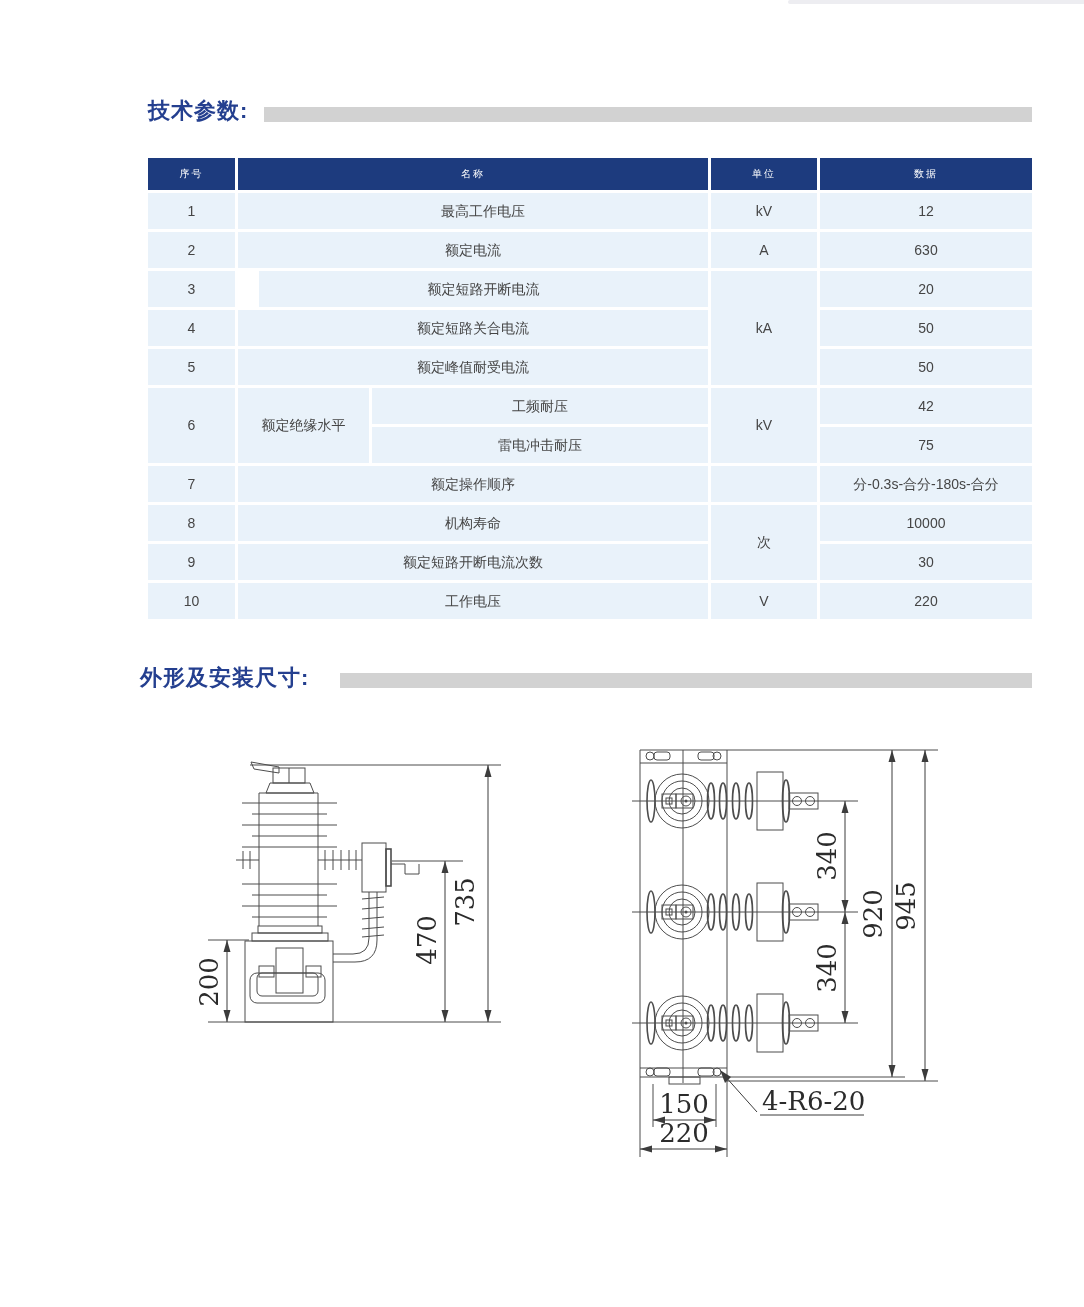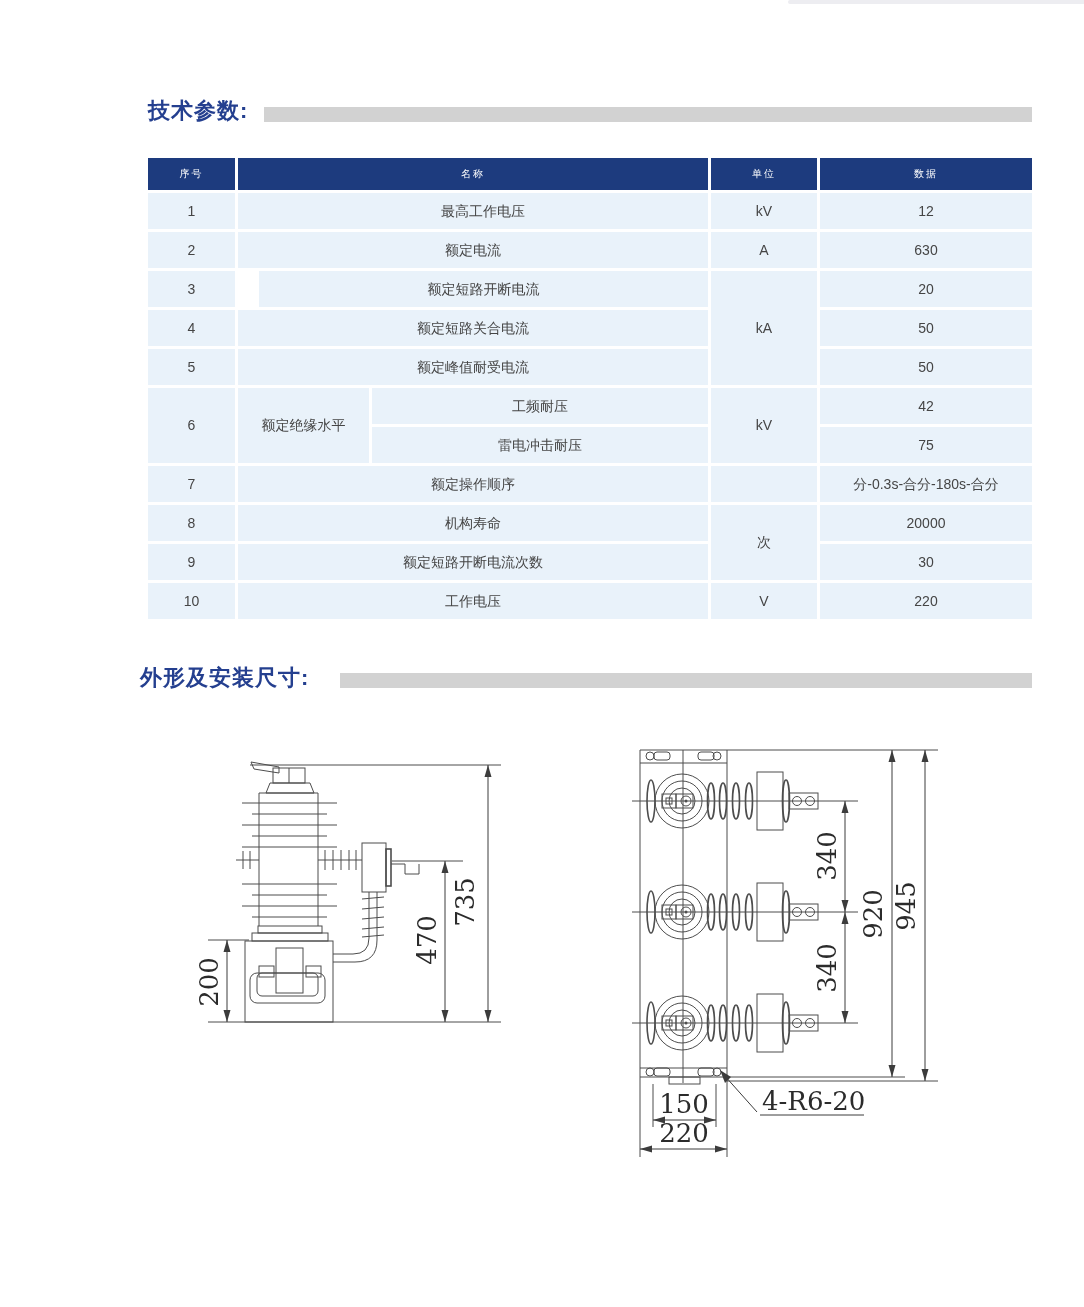--- a/index.html
+++ b/index.html
@@ -78,21 +78,21 @@
     <div class="cell" style="grid-column:5;grid-row:8;">75</div>
 
     <div class="cell" style="grid-column:1;grid-row:9;">7</div>
     <div class="cell" style="grid-column:2/4;grid-row:9;">额定操作顺序</div>
     <div class="cell" style="grid-column:4;grid-row:9;"></div>
     <div class="cell" style="grid-column:5;grid-row:9;">分-0.3s-合分-180s-合分</div>
 
     <div class="cell" style="grid-column:1;grid-row:10;">8</div>
     <div class="cell" style="grid-column:2/4;grid-row:10;">机构寿命</div>
     <div class="cell" style="grid-column:4;grid-row:10/12;">次</div>
-    <div class="cell" style="grid-column:5;grid-row:10;">20000</div>
+    <div class="cell" style="grid-column:5;grid-row:10;">10000</div>
 
     <div class="cell" style="grid-column:1;grid-row:11;">9</div>
     <div class="cell" style="grid-column:2/4;grid-row:11;">额定短路开断电流次数</div>
     <div class="cell" style="grid-column:5;grid-row:11;">30</div>
 
     <div class="cell" style="grid-column:1;grid-row:12;">10</div>
     <div class="cell" style="grid-column:2/4;grid-row:12;">工作电压</div>
     <div class="cell" style="grid-column:4;grid-row:12;">V</div>
     <div class="cell" style="grid-column:5;grid-row:12;">220</div>
   </div>

